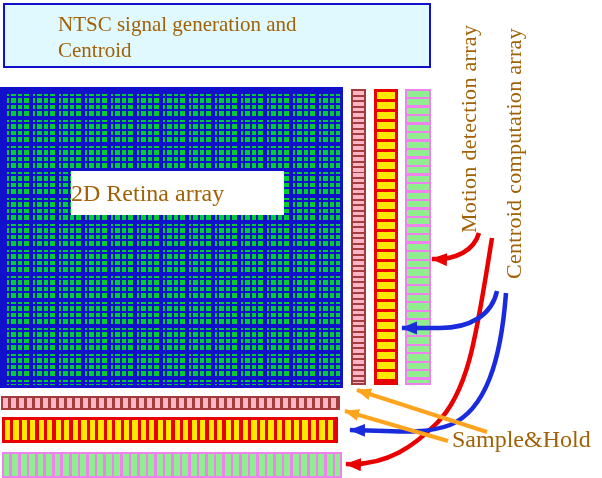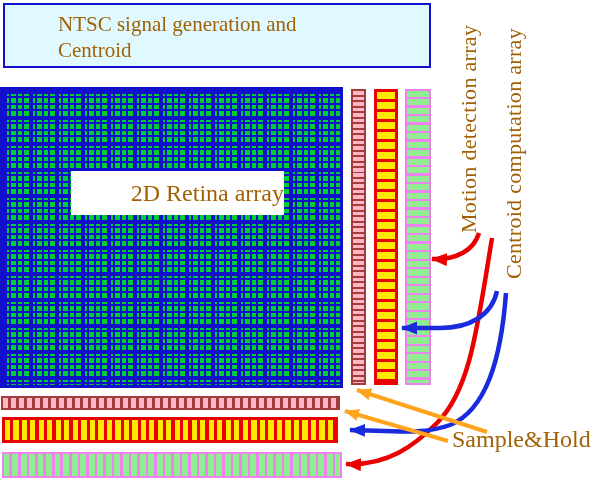--- a/index.html
+++ b/index.html
@@ -19,21 +19,21 @@
     border:3px solid var(--grid-blue);
     background-color:var(--grid-green);
     background-image:
       repeating-linear-gradient(to right,  var(--grid-blue) 0 4px, transparent 4px 26px),
       repeating-linear-gradient(to bottom, var(--grid-blue) 0 4px, transparent 4px 26px),
       repeating-linear-gradient(to right,  var(--grid-blue) 0 2px, transparent 2px 6.5px),
       repeating-linear-gradient(to bottom, var(--grid-blue) 0 2px, transparent 2px 6.5px);
   }
   .retina-label{
     position:absolute;left:68px;top:81px;width:213px;height:44px;background:#fff;
-    text-align:right;line-height:44px;font-size:24px;
+    text-align:left;line-height:44px;font-size:24px;
   }
   
   .vstrip{position:absolute;top:89px;height:296px;box-sizing:border-box;}
   .v-pink{
     left:351px;width:15px;border:2px solid var(--dark-red);
     background:repeating-linear-gradient(to bottom,var(--pink) 0 3.5px,var(--dark-red) 3.5px 5.5px);
   }
   .v-yellow{
     left:374px;width:24px;border:3px solid var(--red);
     background:repeating-linear-gradient(to bottom,var(--yellow) 0 7px,var(--red) 7px 10px);

